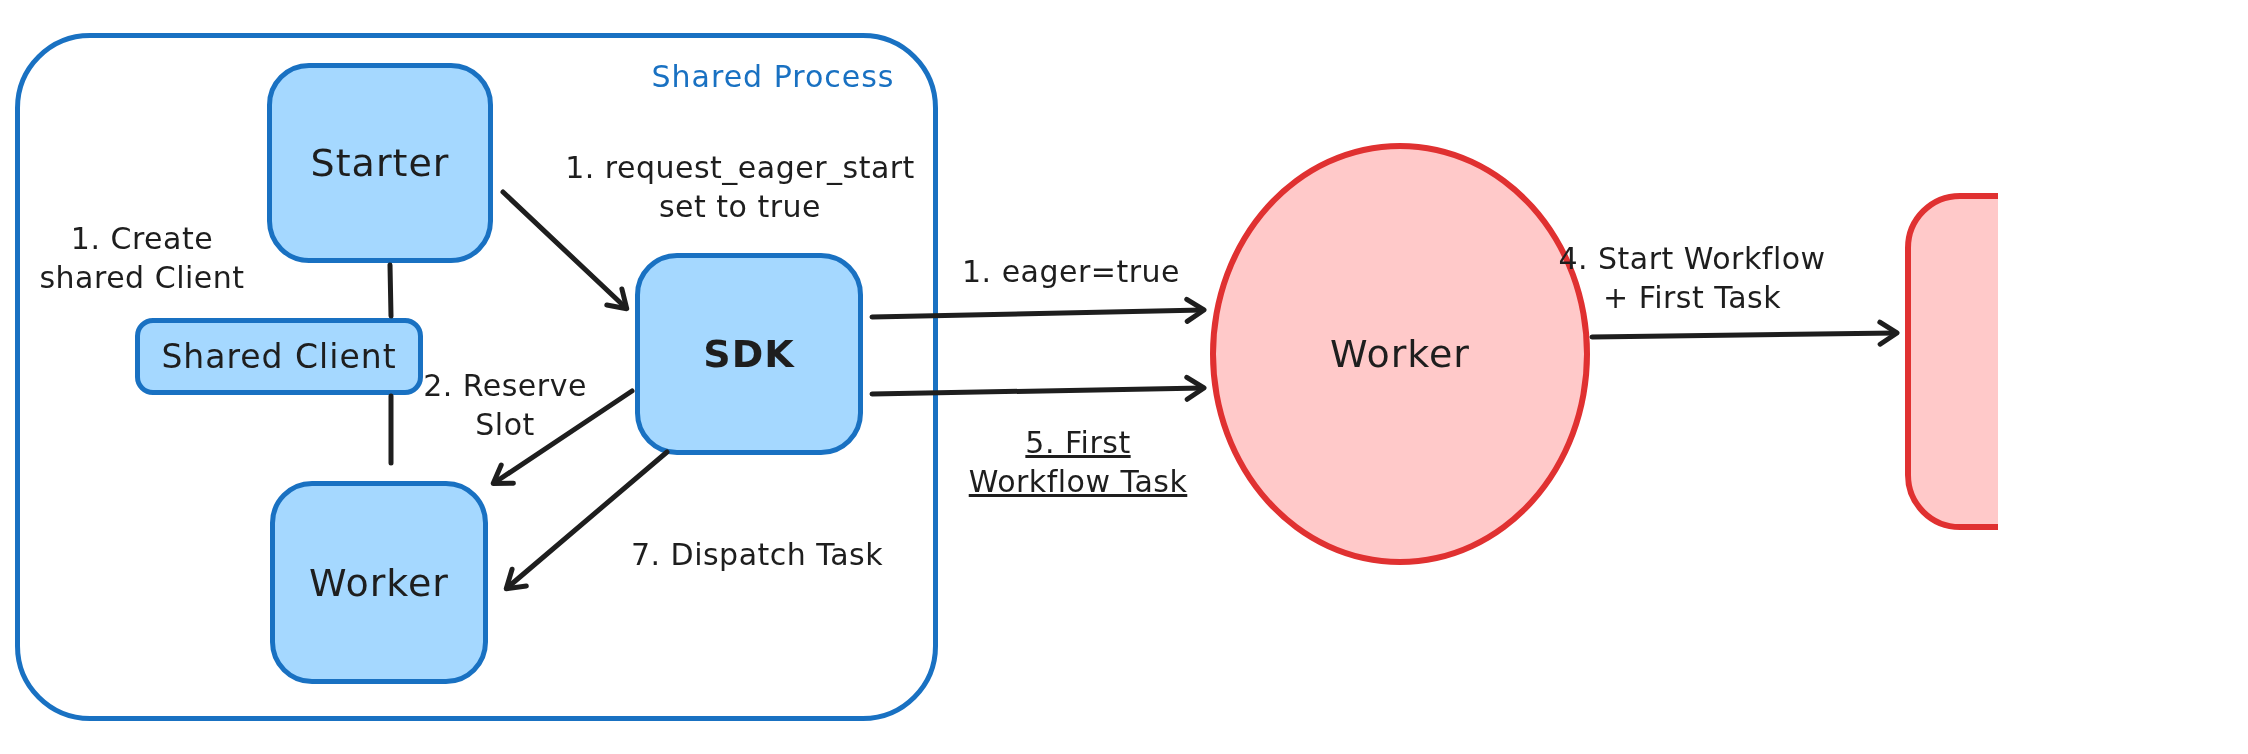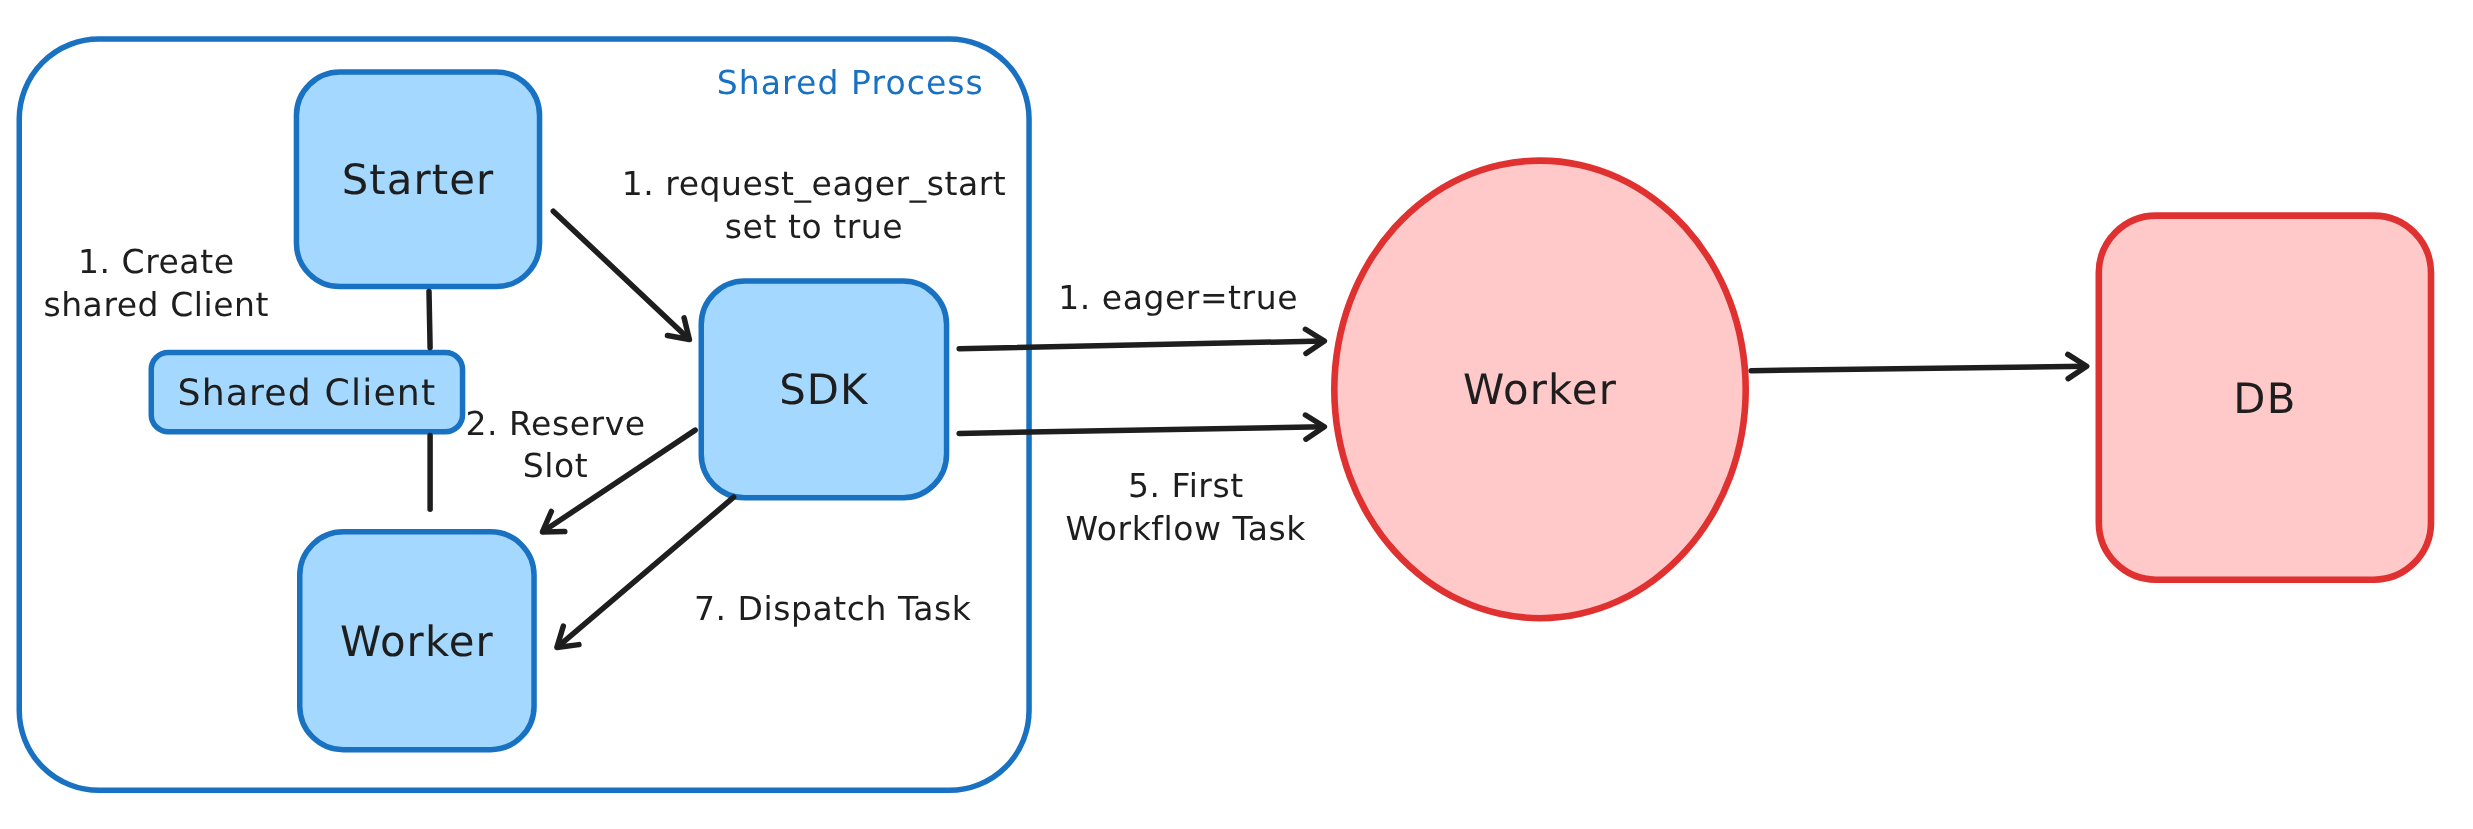--- a/index.html
+++ b/index.html
@@ -3,21 +3,21 @@
 <meta charset="utf-8">
 <style>
   html, body {
     margin: 0;
     padding: 0;
     background: #ffffff;
     font-family: "DejaVu Sans", "Liberation Sans", sans-serif;
   }
   .stage {
     position: relative;
-    width: 2248px;
+    width: 1998px;
     height: 754px;
     background: var(--bg, #ffffff);
     overflow: hidden;
   }
   .shape {
     position: absolute;
     box-sizing: border-box;
     display: flex;
     align-items: center;
     justify-content: center;
@@ -84,21 +84,21 @@
   </div>
 
   <div class="shape blue-shape" style="left:135px; top:318px; width:288px; height:77px; border-radius:18px;">
     <span class="node-label small-node-label">Shared Client</span>
   </div>
 
   <div class="shape blue-shape" style="left:270px; top:465px; width:218px; height:203px; border-radius:42px;margin-top:16px;">
     <span class="node-label">Worker</span>
   </div>
 
-  <div class="shape blue-shape" style="left:635px; top:253px; width:228px; height:202px; border-radius:42px;">
+  <div class="shape blue-shape" style="left:635px; top:253px; width:228px; height:202px; border-radius:42px;font-weight:bold;">
     <span class="node-label">SDK</span>
   </div>
 
   <div class="shape red-shape" style="left:1210px; top:143px; width:380px; height:422px; border-radius:50%;">
     <span class="node-label">Worker</span>
   </div>
 
   <div class="shape red-shape" style="left:1905px; top:193px; width:308px; height:337px; border-radius:55px;">
     <span class="node-label">DB</span>
   </div>
@@ -109,23 +109,25 @@
   <div class="annotation" style="left:740px; top:187px;">1. request_eager_start
 set to true</div>
 
   <div class="annotation" style="left:505px; top:394px;margin-top:11px;">2. Reserve
 Slot</div>
 
   <div class="annotation" style="left:757px; top:554px;">7. Dispatch Task</div>
 
   <div class="annotation" style="left:1071px; top:271px;">1. eager=true</div>
 
-  <div class="annotation" style="left:1078px; top:462px;">5. First
+  <div class="annotation" style="left:1078px; top:462px;text-decoration:underline;">5. First
 Workflow Task</div>
 
+  <div class="annotation" style="left:1692px; top:278px;">4. Start Workflow
++ First Task</div>
 
   <svg class="connector-layer" viewBox="0 0 2248 754">
     <defs>
       <marker id="arrowhead" viewBox="-22 -14 26 28" markerWidth="26" markerHeight="28" refX="-1" refY="0" orient="auto" markerUnits="userSpaceOnUse">
         <path d="M -17 -11 L 0 0 L -17 11" fill="none" stroke="#1e1e1e" stroke-width="5" stroke-linecap="round" stroke-linejoin="round"></path>
       </marker>
     </defs>
     <g stroke="#1e1e1e" stroke-width="5" stroke-linecap="round" fill="none">
       <line x1="390" y1="265" x2="391" y2="316"></line>
       <line x1="391" y1="396" x2="391" y2="463"></line>

